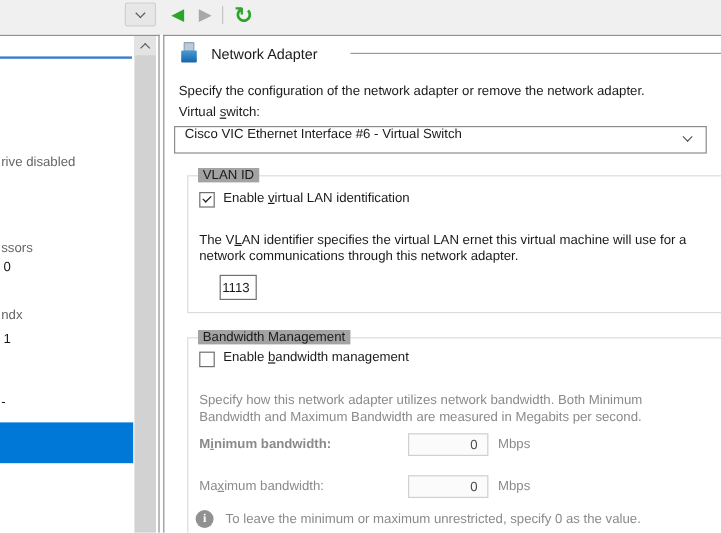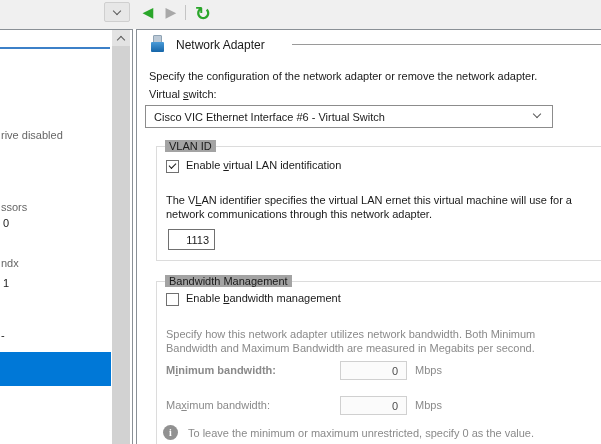--- a/index.html
+++ b/index.html
@@ -45,22 +45,22 @@
     border:1px solid #8fa3b4; border-radius:1px; }
   .nic-bot { position:absolute; left:0; top:7px; width:13px; height:10px; border-radius:1px;
     background:linear-gradient(#4a9bd8,#1565a8); }
   .groupbox { border:1px solid #dcdcdc; }
   .group-label { position:absolute; left:8px; top:-7px; background:#a3a3a3; padding:0 4px; white-space:nowrap; }
   .cb { width:13px; height:13px; background:#fff; border:1px solid #707070; position:absolute; }
   .cb .tick { position:absolute; left:2px; top:2px; width:7px; height:4px;
     border-left:1.7px solid #1a1a1a; border-bottom:1.7px solid #1a1a1a; transform:rotate(-45deg); }
   .nowrap { white-space:nowrap; }
   .gray { color:#8a8a8a; }
-  .combobox { left:145px; top:105px; width:408px; height:23px; background:#fff;
-    border:1px solid #8c8c8c; display:flex; align-items:center; padding-left:8px; }
+  .combobox { left:145px; top:105px; width:444px; height:23px; background:#fff;
+    border:1px solid #8c8c8c; display:flex; align-items:flex-start; padding-left:8px; }
   .combobox .chev { position:absolute; right:12px; top:8px; }
   input.val { border:1px solid #707070; background:#fff; font-family:inherit; font-size:11px;
     text-align:right; padding-right:5px; color:#1a1a1a; }
   input.dis { border:1px solid #d0d0d0; background:#fbfbfb; color:#4d4d4d; padding-right:8px; }
   .info-icon { left:163px; top:425px; width:15px; height:15px; border-radius:50%; background:#919191;
     color:#fff; font-size:10px; font-weight:bold; display:flex; align-items:center; justify-content:center;
     font-family:"Liberation Serif","DejaVu Serif",serif; }
   u { text-decoration:underline; }
 </style>
 </head>
@@ -115,21 +115,21 @@
   <span class="group-label">VLAN ID</span>
 </div>
 <div class="cb abs" style="left:166px; top:160px;">
   <span class="tick" style="display: block;"></span>
 </div>
 <div class="abs nowrap" style="left:186px; top:159px;"><span>Enable </span><u>v</u><span>irtual LAN identification</span></div>
 
 <div class="abs nowrap" style="left:166px; top:194px;"><span>The V</span><u>L</u><span>AN identifier specifies the virtual LAN ernet this virtual machine will use for a</span></div>
 <div class="abs nowrap" style="left:166px; top:208px;">network communications through this network adapter.</div>
 
-<input class="abs val" style="left: 168px; top: 229px; width: 47px; height: 21px;" value="1113">
+<input class="abs val" style="left: 183px; top: 229px; width: 31px; height: 21px;" value="1113">
 
 <div class="abs groupbox" style="left:156px; top:281px; width:462px; height:170px;">
   <span class="group-label">Bandwidth Management</span>
 </div>
 <div class="cb abs" style="left:166px; top:293px;">
   
 </div>
 <div class="abs nowrap" style="left:186px; top:292px;"><span>Enable </span><u>b</u><span>andwidth management</span></div>
 
 <div class="abs nowrap gray" style="left:166px; top:328px;">Specify how this network adapter utilizes network bandwidth. Both Minimum</div>

